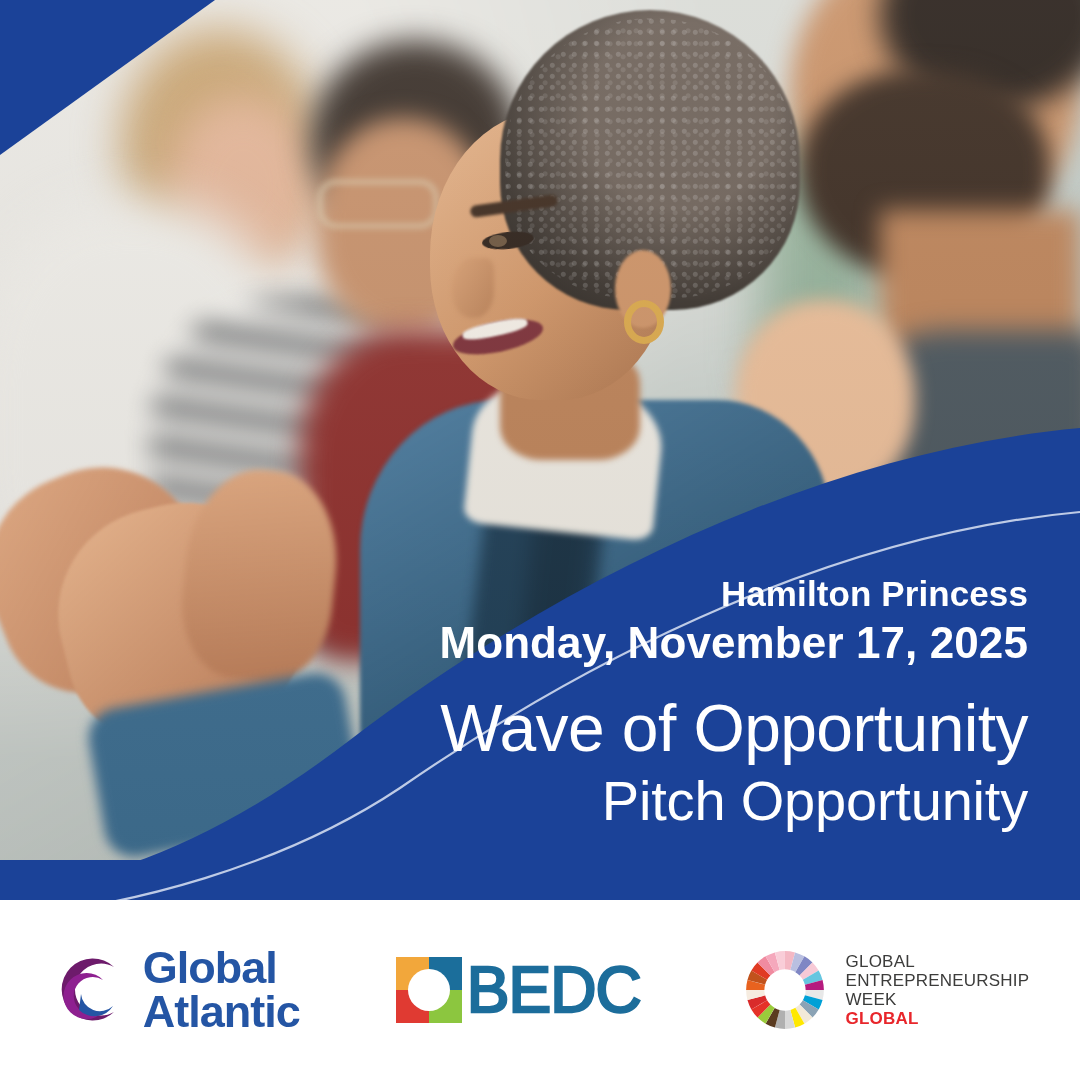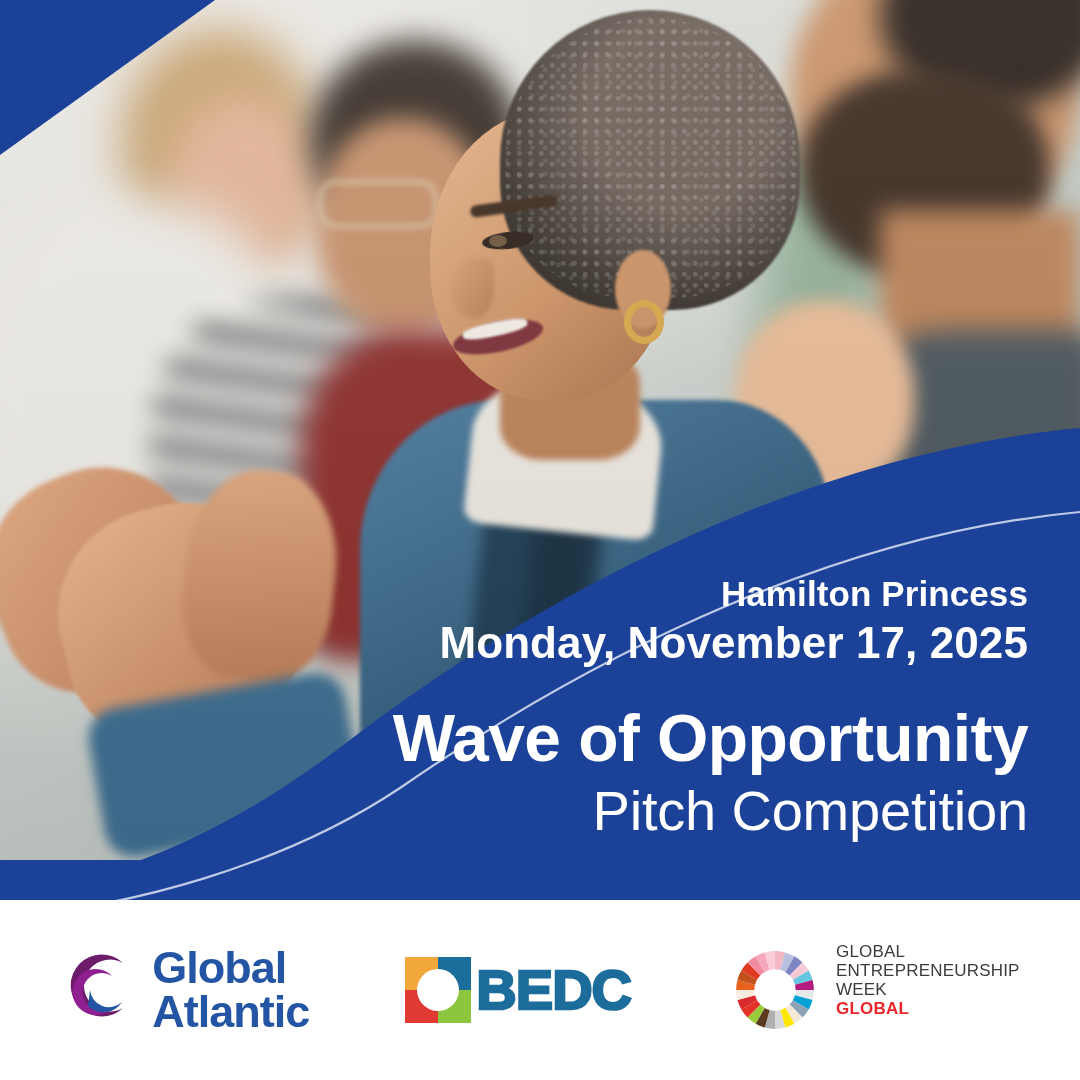--- a/index.html
+++ b/index.html
@@ -117,48 +117,48 @@
     width:760px;text-align:right;color:#ffffff;
   }
   .venue{
     font-size:35px;font-weight:700;line-height:1.16;letter-spacing:.1px;
   }
   .date{
     font-size:44px;font-weight:700;line-height:1.16;letter-spacing:.1px;
     margin-top:2px;
   }
   .headline{
-    margin-top:36px;
-    font-size:66px;font-weight:700;line-height:1.06;letter-spacing:-.6px;
+    margin-top:26px;
+    font-size:66px;font-weight:400;line-height:1.06;letter-spacing:-.6px;
   }
   .subhead{
     margin-top:6px;
     font-size:56px;font-weight:400;line-height:1.1;letter-spacing:-.2px;
   }
 
   
   .footer{
     position:absolute;left:0;top:900px;width:1080px;height:180px;
     background:#ffffff;
     display:flex;align-items:center;justify-content:center;
     gap:96px;
   }
-  .logo{display:flex;align-items:flex-start;}
+  .logo{display:flex;align-items:center;}
 
   
   .ga{gap:14px;}
   .ga-words{
     display:flex;flex-direction:column;line-height:.97;
     color:#2455a4;font-weight:700;font-size:45px;letter-spacing:-1px;
   }
 
   
   .bedc{gap:5px;}
   .bedc-word{
-    color:#1c6d9b;font-size:56px;font-weight:700;letter-spacing:-1px;
+    color:#1c6d9b;font-size:64px;font-weight:400;letter-spacing:-1px;
     -webkit-text-stroke:2.5px #1c6d9b;
   }
 
   
   .gew{gap:13px;}
   .gew-words{display:flex;flex-direction:column;line-height:1.12;}
   .gew-words span{
     color:#3c3c3b;font-size:17px;font-weight:400;letter-spacing:.2px;
   }
   .gew-bermuda{color:#e8262b !important;font-weight:700 !important;}
@@ -223,21 +223,21 @@
 
     <rect x="0" y="860" width="1080" height="40" fill="#1B4298"></rect>
 
     <path d="M1080,512 C840,534 600,650 400,788 C280,868 130,905 10,918" fill="none" stroke="#dbe3f3" stroke-width="2.2" opacity="0.85"></path>
   </svg>
 
   <div class="text-block">
     <div class="venue">Hamilton Princess</div>
     <div class="date">Monday, November 17, 2025</div>
     <div class="headline">Wave of Opportunity</div>
-    <div class="subhead">Pitch Competition</div>
+    <div class="subhead">Pitch Opportunity</div>
   </div>
 
   <div class="footer">
 
     <div class="logo ga">
       <svg width="78" height="80" viewBox="0 0 78 80">
         <path d="M63,17 A31,31 0 1,0 63,62 A26,26 0 1,1 63,17 Z" fill="#6D1B6B"></path>
         <path d="M58,28 A23,23 0 1,0 58,60 A19,19 0 1,1 58,28 Z" fill="#8E2090" transform="translate(-6,2)"></path>
         <path d="M30,44 A19,19 0 0,0 62,56 A22,22 0 0,1 28,60 Z" fill="#2455A4"></path>
       </svg>

